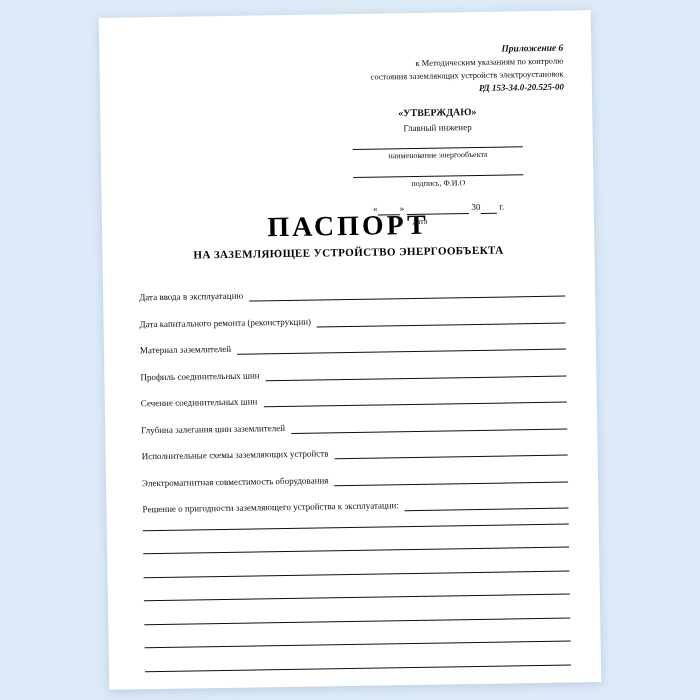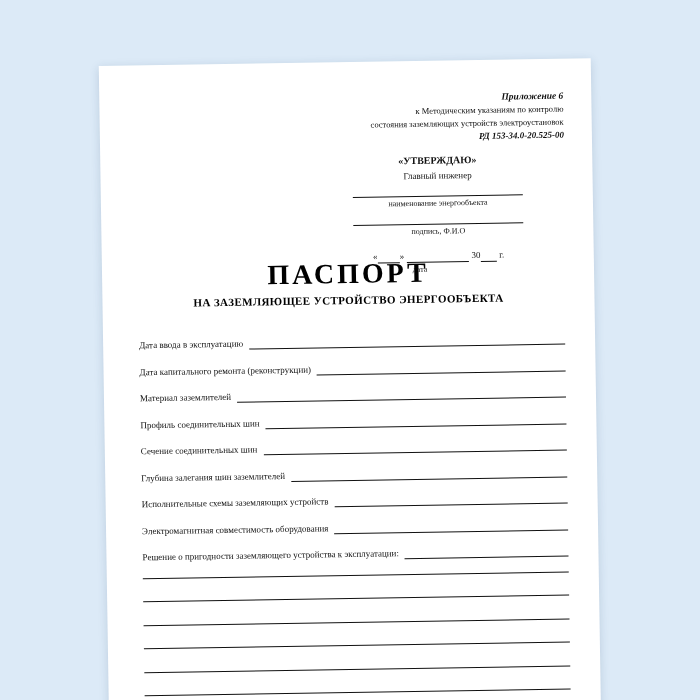--- a/index.html
+++ b/index.html
@@ -10,21 +10,20 @@
     width: 700px;
     height: 700px;
     background: #dceaf7;
     font-family: "Liberation Serif", serif;
     overflow: hidden;
   }
   #stage {
     position: relative;
     width: 700px;
     height: 628px;
-    margin-top: 48px;
   }
   
   #sheet {
     position: absolute;
     left: 104px;
     top: 14px;
     width: 492px;
     height: 672px;
     background: #ffffff;
     box-shadow: 0 2px 10px rgba(40, 70, 110, 0.18);

